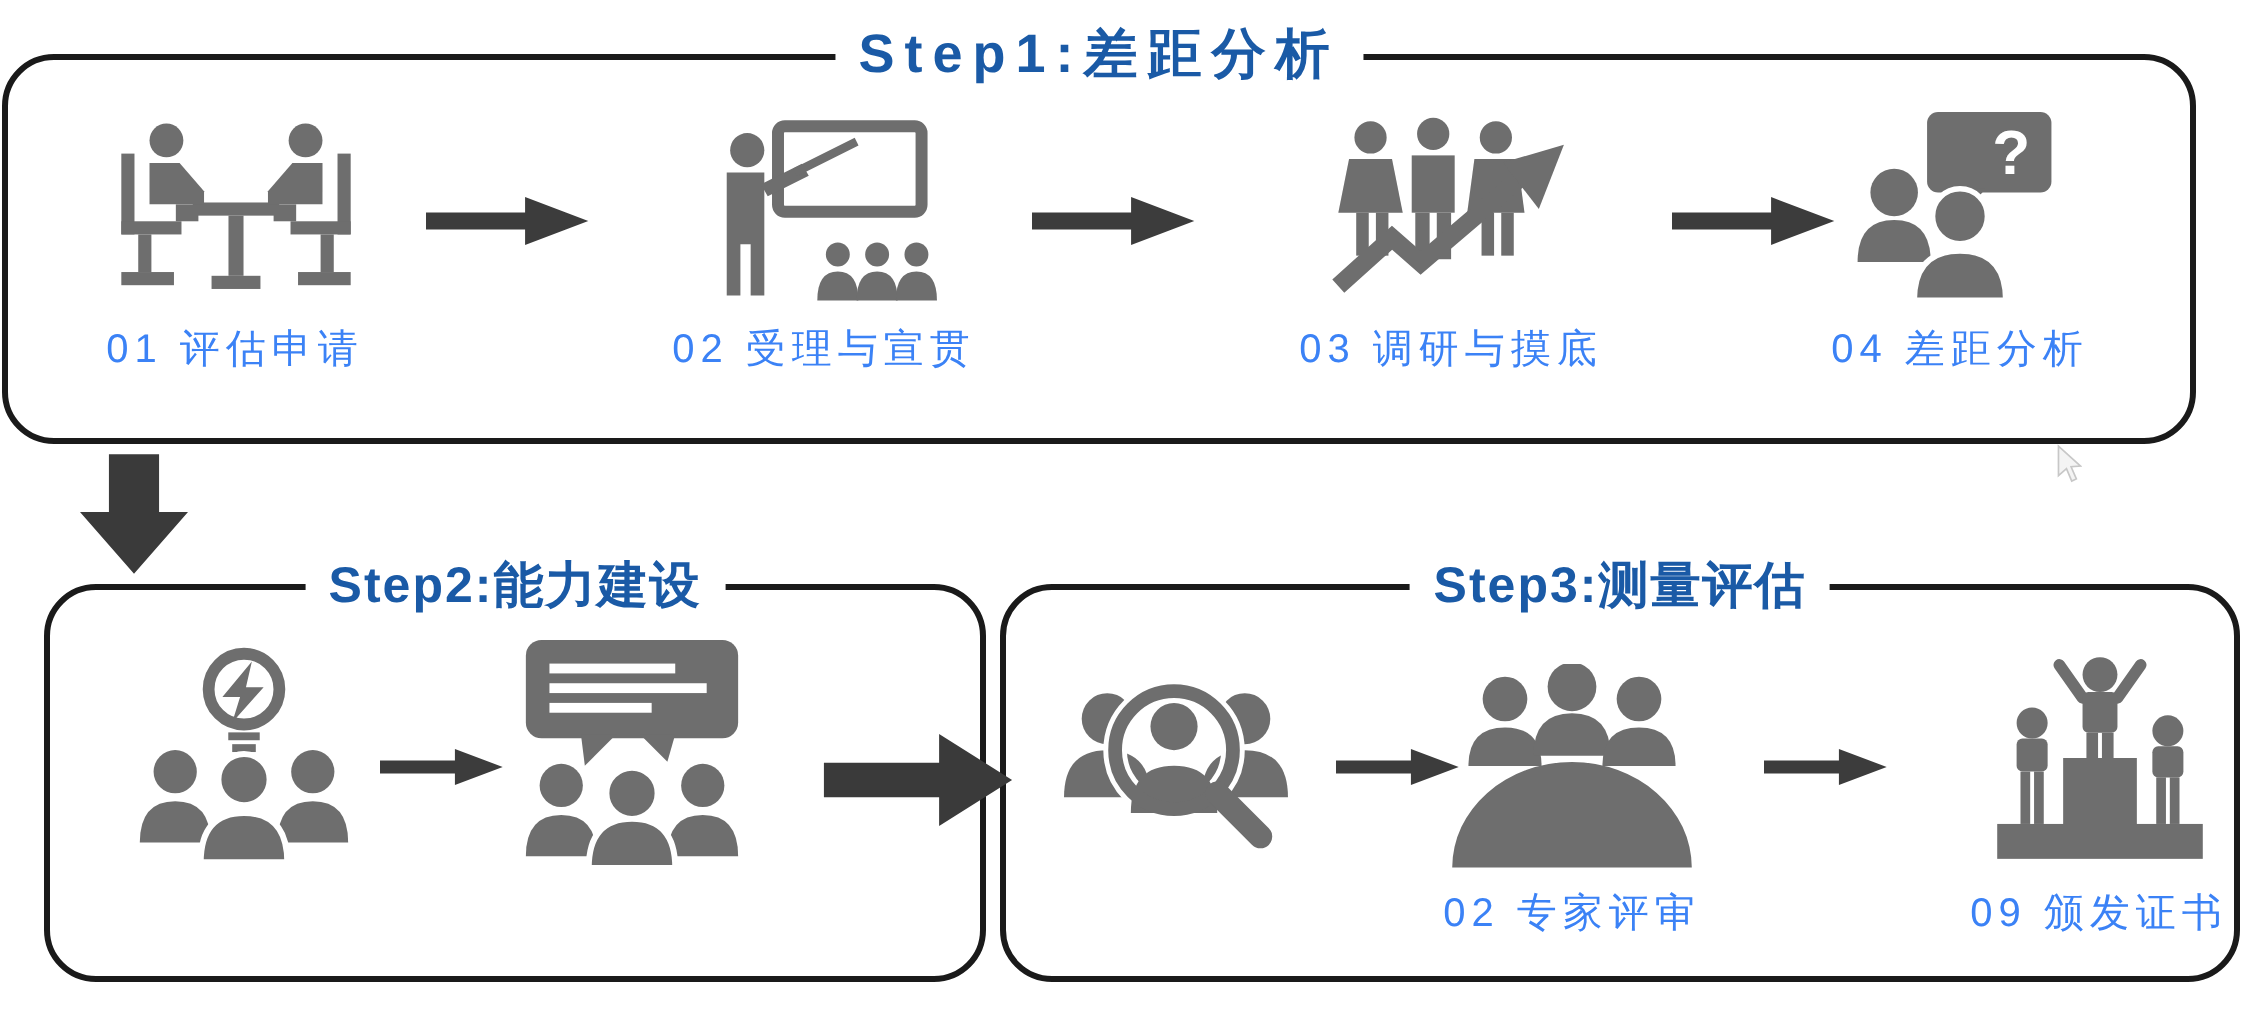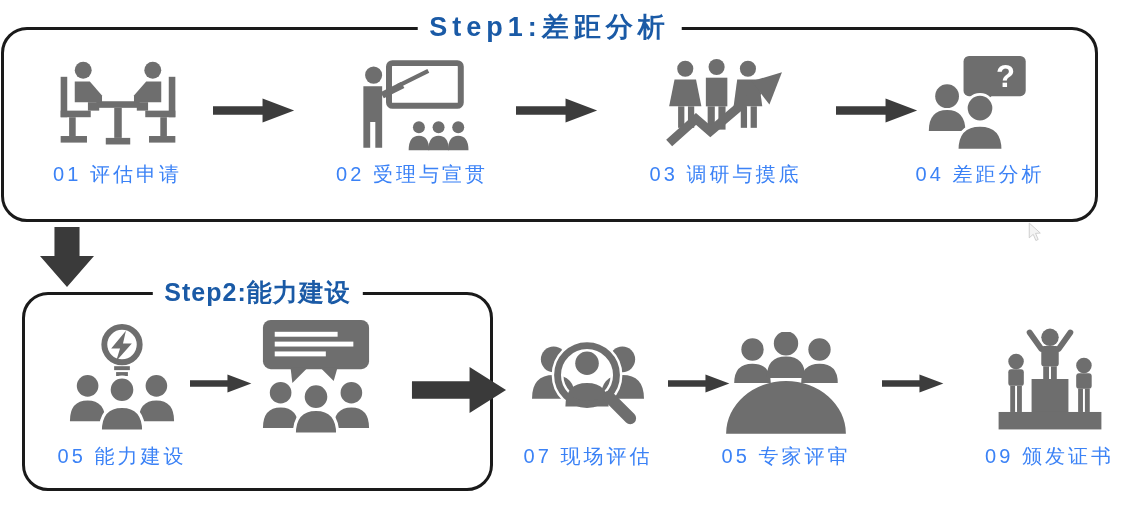--- a/index.html
+++ b/index.html
@@ -160,21 +160,20 @@
         <circle cx="25" cy="67" r="11"></circle>
           <path d="M7 103 q0-21 18-21 q18 0 18 21 z"></path>
         <circle cx="95" cy="67" r="11"></circle>
           <path d="M77 103 q0-21 18-21 q18 0 18 21 z"></path>
         <g stroke="#fff" stroke-width="3">
           <circle cx="60" cy="71" r="13"></circle>
           <path d="M38 113 q0-25 22-25 q22 0 22 25 z"></path>
         </g>
       </svg>
     </div>
-    <div class="label">05 能力建设</div>
   </div>
 
   <span class="arrow" style="left:190px; top:372px;">
     <svg width="62" height="23" viewBox="0 0 96 30" fill="currentColor">
         <polygon points="0,10 58,10 58,1 95,15 58,29 58,20 0,20"></polygon>
       </svg>
   </span>
 
   <div class="item" style="left:238px; top:316px; width:155px;">
     <div class="iconbox row2-icon">
@@ -198,57 +197,59 @@
       </svg>
     </div>
   </div>
 
   <span class="bigarrow" style="left:411px; top:366px; z-index:5;">
     <svg width="96" height="48" viewBox="0 0 98 50" fill="currentColor">
         <polygon points="0,16 60,16 60,1 98,25 60,49 60,34 0,34"></polygon>
       </svg>
   </span>
 
+  <section class="stepbox step3" style="left:500px; top:292px; width:620px; height:199px;">
+    <div class="step-title">Step3:测量评估</div>
+  </section>
 
   <div class="item" style="left:513px; top:316px; width:150px;">
     <div class="iconbox row2-icon">
       <svg class="icon" width="120" height="110" viewBox="0 0 122 112" fill="currentColor">
         <circle cx="26" cy="36" r="13"></circle>
           <path d="M4 76 q0-24 22-24 q22 0 22 24 z"></path>
         <circle cx="96" cy="36" r="13"></circle>
           <path d="M74 76 q0-24 22-24 q22 0 22 24 z"></path>
         <circle cx="60" cy="52" r="30" fill="none" stroke="#fff" stroke-width="12"></circle>
         <circle cx="60" cy="40" r="12"></circle>
         <path d="M38 84 q0-24 22-24 q22 0 22 24 z"></path>
         <circle cx="60" cy="52" r="30" fill="none" stroke="currentColor" stroke-width="7"></circle>
         <line x1="82" y1="74" x2="104" y2="96" stroke="currentColor" stroke-width="12" stroke-linecap="round"></line>
       </svg>
     </div>
-    <div class="label">07 现场评估</div>
   </div>
 
   <span class="arrow" style="left:668px; top:372px;">
     <svg width="62" height="23" viewBox="0 0 96 30" fill="currentColor">
         <polygon points="0,10 58,10 58,1 95,15 58,29 58,20 0,20"></polygon>
       </svg>
   </span>
 
   <div class="item" style="left:706px; top:316px; width:160px;">
     <div class="iconbox row2-icon">
       <svg class="icon" width="134" height="102" viewBox="0 0 132 100" fill="currentColor">
         <circle cx="33" cy="17" r="11"></circle>
           <path d="M15 50 q0-19 18-19 q18 0 18 19 z"></path>
         <circle cx="66" cy="11" r="12"></circle>
           <path d="M47 45 q0-21 19-21 q19 0 19 21 z"></path>
         <circle cx="99" cy="17" r="11"></circle>
           <path d="M81 50 q0-19 18-19 q18 0 18 19 z"></path>
         <path d="M7 100 a59 52 0 0 1 118 0 z"></path>
       </svg>
     </div>
-    <div class="label">05 专家评审</div>
+    <div class="label">02 专家评审</div>
   </div>
 
   <span class="arrow" style="left:882px; top:372px;">
     <svg width="62" height="23" viewBox="0 0 96 30" fill="currentColor">
         <polygon points="0,10 58,10 58,1 95,15 58,29 58,20 0,20"></polygon>
       </svg>
   </span>
 
   <div class="item" style="left:972px; top:316px; width:155px;">
     <div class="iconbox row2-icon">

